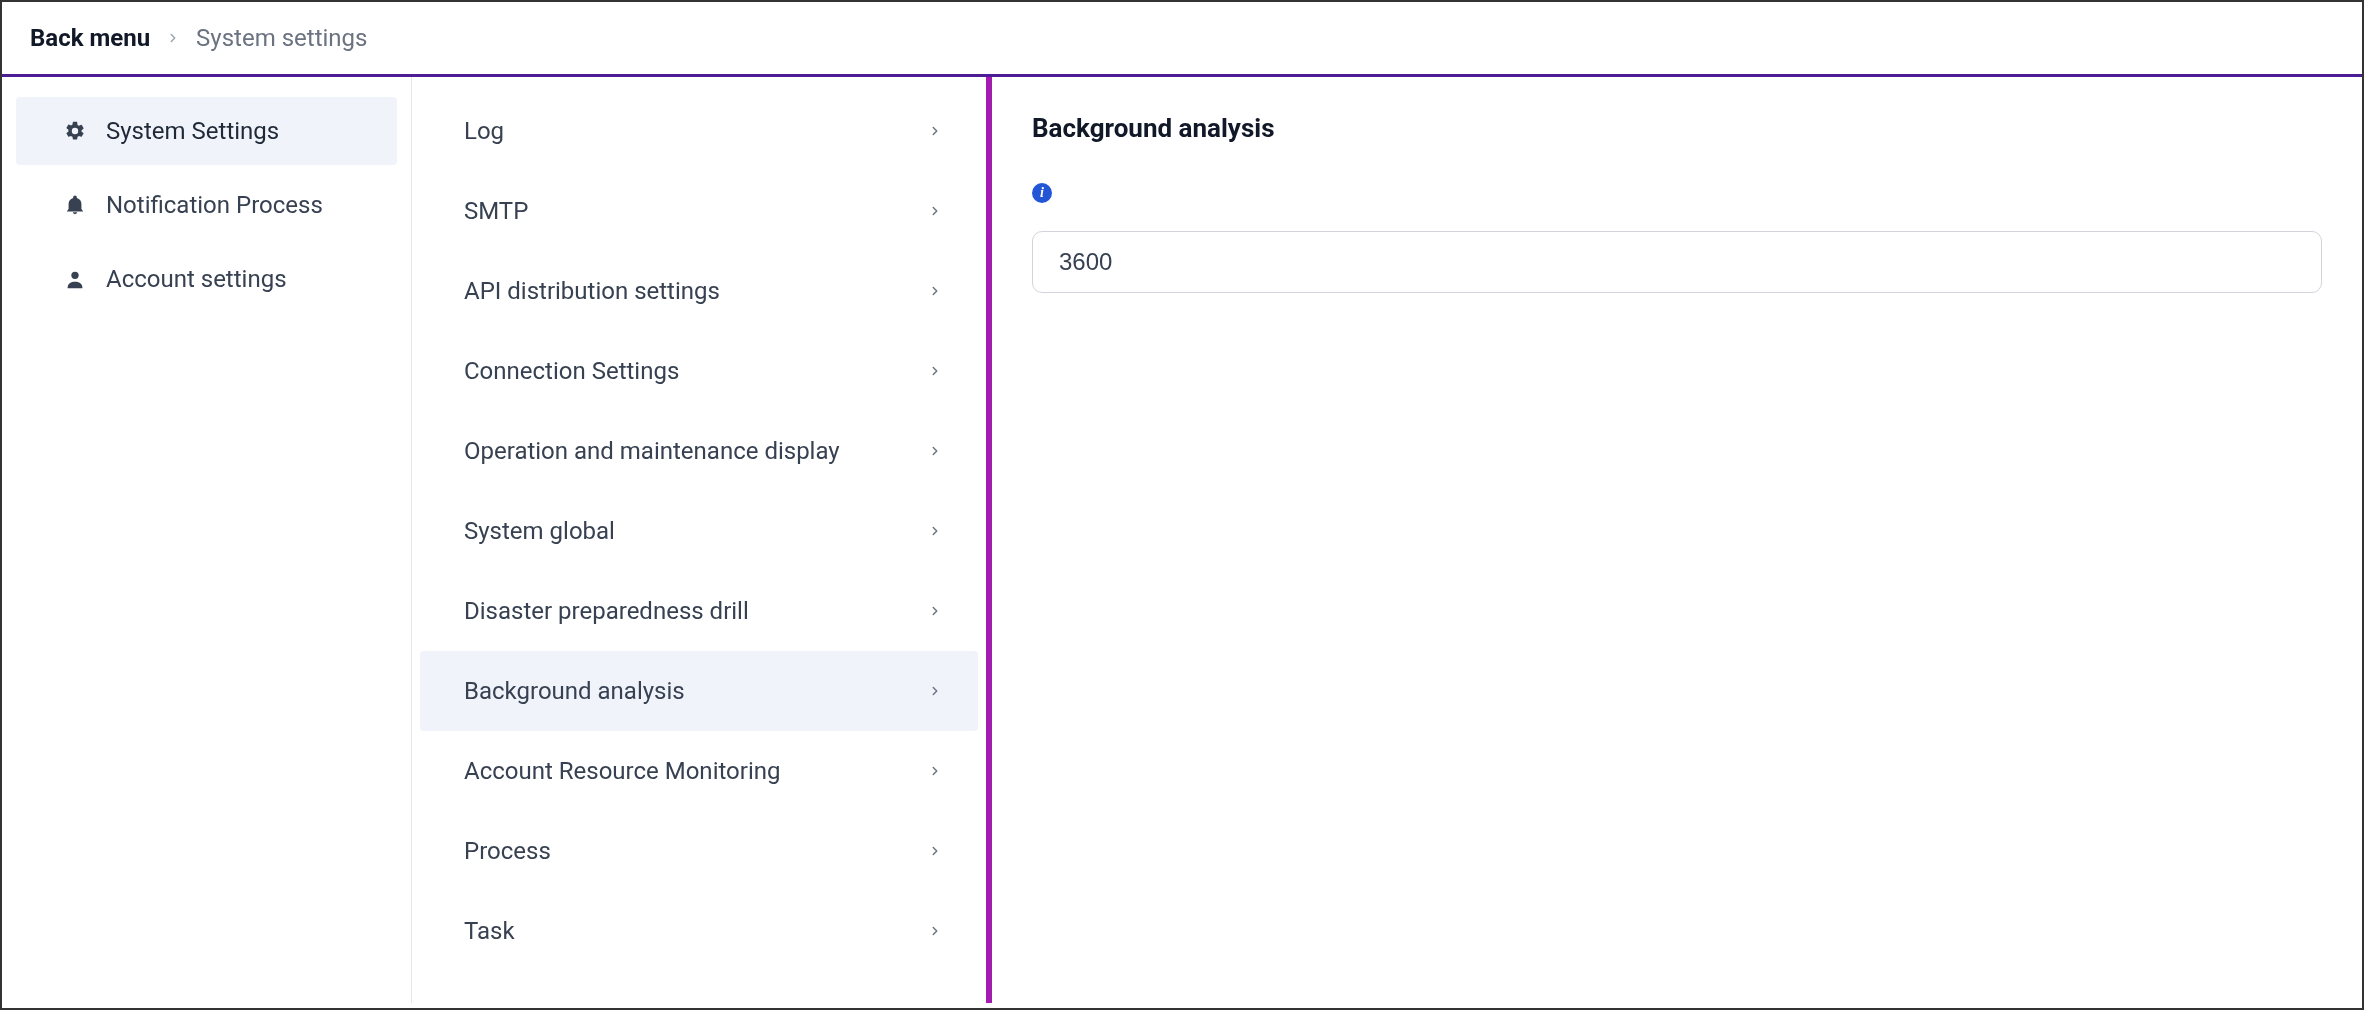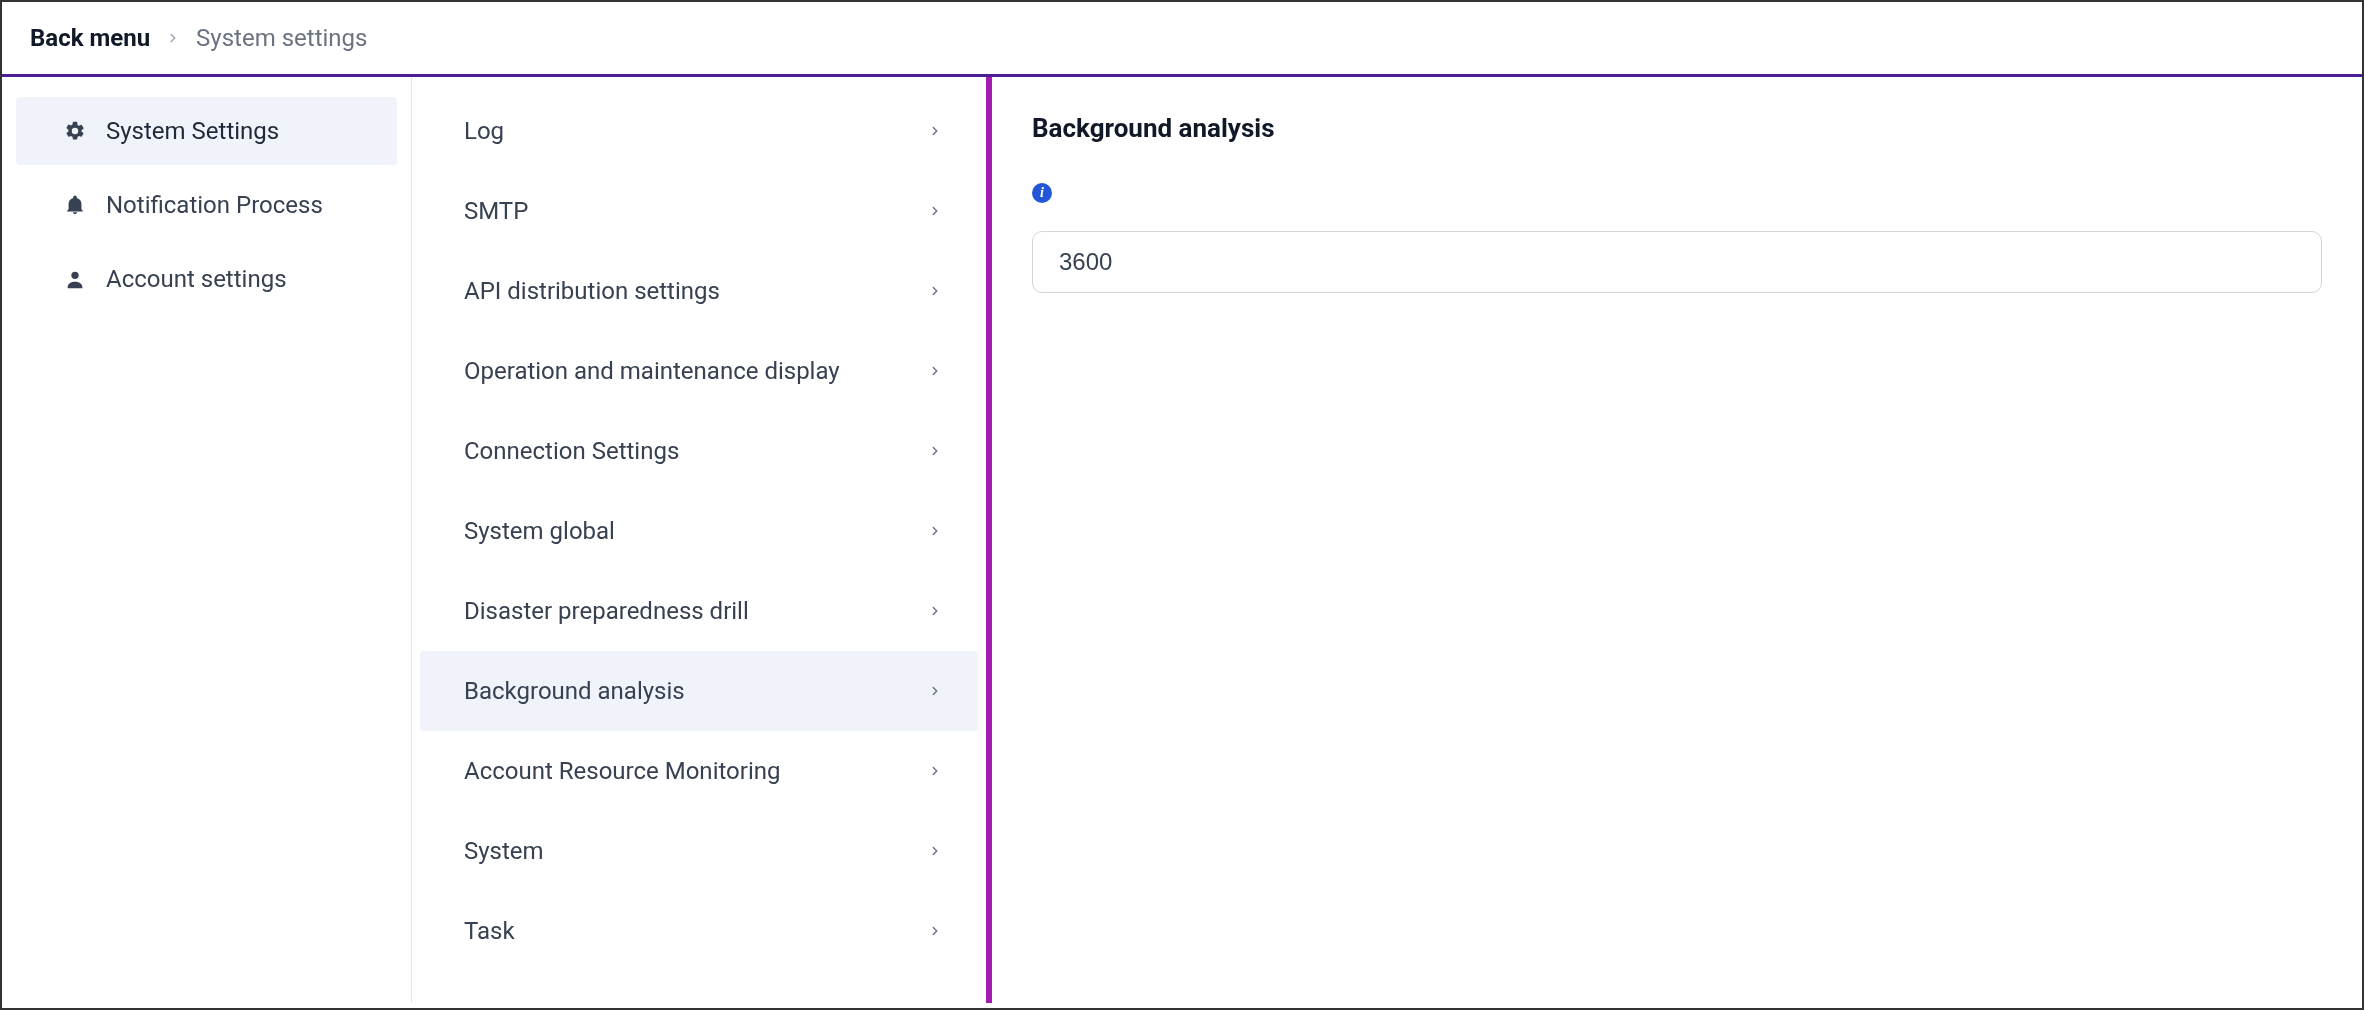--- a/index.html
+++ b/index.html
@@ -199,29 +199,29 @@
     </div>
     <div class="subnav-item">
       <span>API distribution settings</span>
       <span class="chev">
           <svg width="14" height="14" viewBox="0 0 24 24" fill="none" stroke="currentColor" stroke-width="2.5" stroke-linecap="round" stroke-linejoin="round">
             <polyline points="9 18 15 12 9 6"></polyline>
           </svg>
         </span>
     </div>
     <div class="subnav-item">
+      <span>Connection Settings</span>
+      <span class="chev">
+          <svg width="14" height="14" viewBox="0 0 24 24" fill="none" stroke="currentColor" stroke-width="2.5" stroke-linecap="round" stroke-linejoin="round">
+            <polyline points="9 18 15 12 9 6"></polyline>
+          </svg>
+        </span>
+    </div>
+    <div class="subnav-item">
       <span>Operation and maintenance display</span>
-      <span class="chev">
-          <svg width="14" height="14" viewBox="0 0 24 24" fill="none" stroke="currentColor" stroke-width="2.5" stroke-linecap="round" stroke-linejoin="round">
-            <polyline points="9 18 15 12 9 6"></polyline>
-          </svg>
-        </span>
-    </div>
-    <div class="subnav-item">
-      <span>Connection Settings</span>
       <span class="chev">
           <svg width="14" height="14" viewBox="0 0 24 24" fill="none" stroke="currentColor" stroke-width="2.5" stroke-linecap="round" stroke-linejoin="round">
             <polyline points="9 18 15 12 9 6"></polyline>
           </svg>
         </span>
     </div>
     <div class="subnav-item">
       <span>System global</span>
       <span class="chev">
           <svg width="14" height="14" viewBox="0 0 24 24" fill="none" stroke="currentColor" stroke-width="2.5" stroke-linecap="round" stroke-linejoin="round">
@@ -247,21 +247,21 @@
     </div>
     <div class="subnav-item">
       <span>Account Resource Monitoring</span>
       <span class="chev">
           <svg width="14" height="14" viewBox="0 0 24 24" fill="none" stroke="currentColor" stroke-width="2.5" stroke-linecap="round" stroke-linejoin="round">
             <polyline points="9 18 15 12 9 6"></polyline>
           </svg>
         </span>
     </div>
     <div class="subnav-item">
-      <span>System</span>
+      <span>Process</span>
       <span class="chev">
           <svg width="14" height="14" viewBox="0 0 24 24" fill="none" stroke="currentColor" stroke-width="2.5" stroke-linecap="round" stroke-linejoin="round">
             <polyline points="9 18 15 12 9 6"></polyline>
           </svg>
         </span>
     </div>
     <div class="subnav-item">
       <span>Task</span>
       <span class="chev">
           <svg width="14" height="14" viewBox="0 0 24 24" fill="none" stroke="currentColor" stroke-width="2.5" stroke-linecap="round" stroke-linejoin="round">

